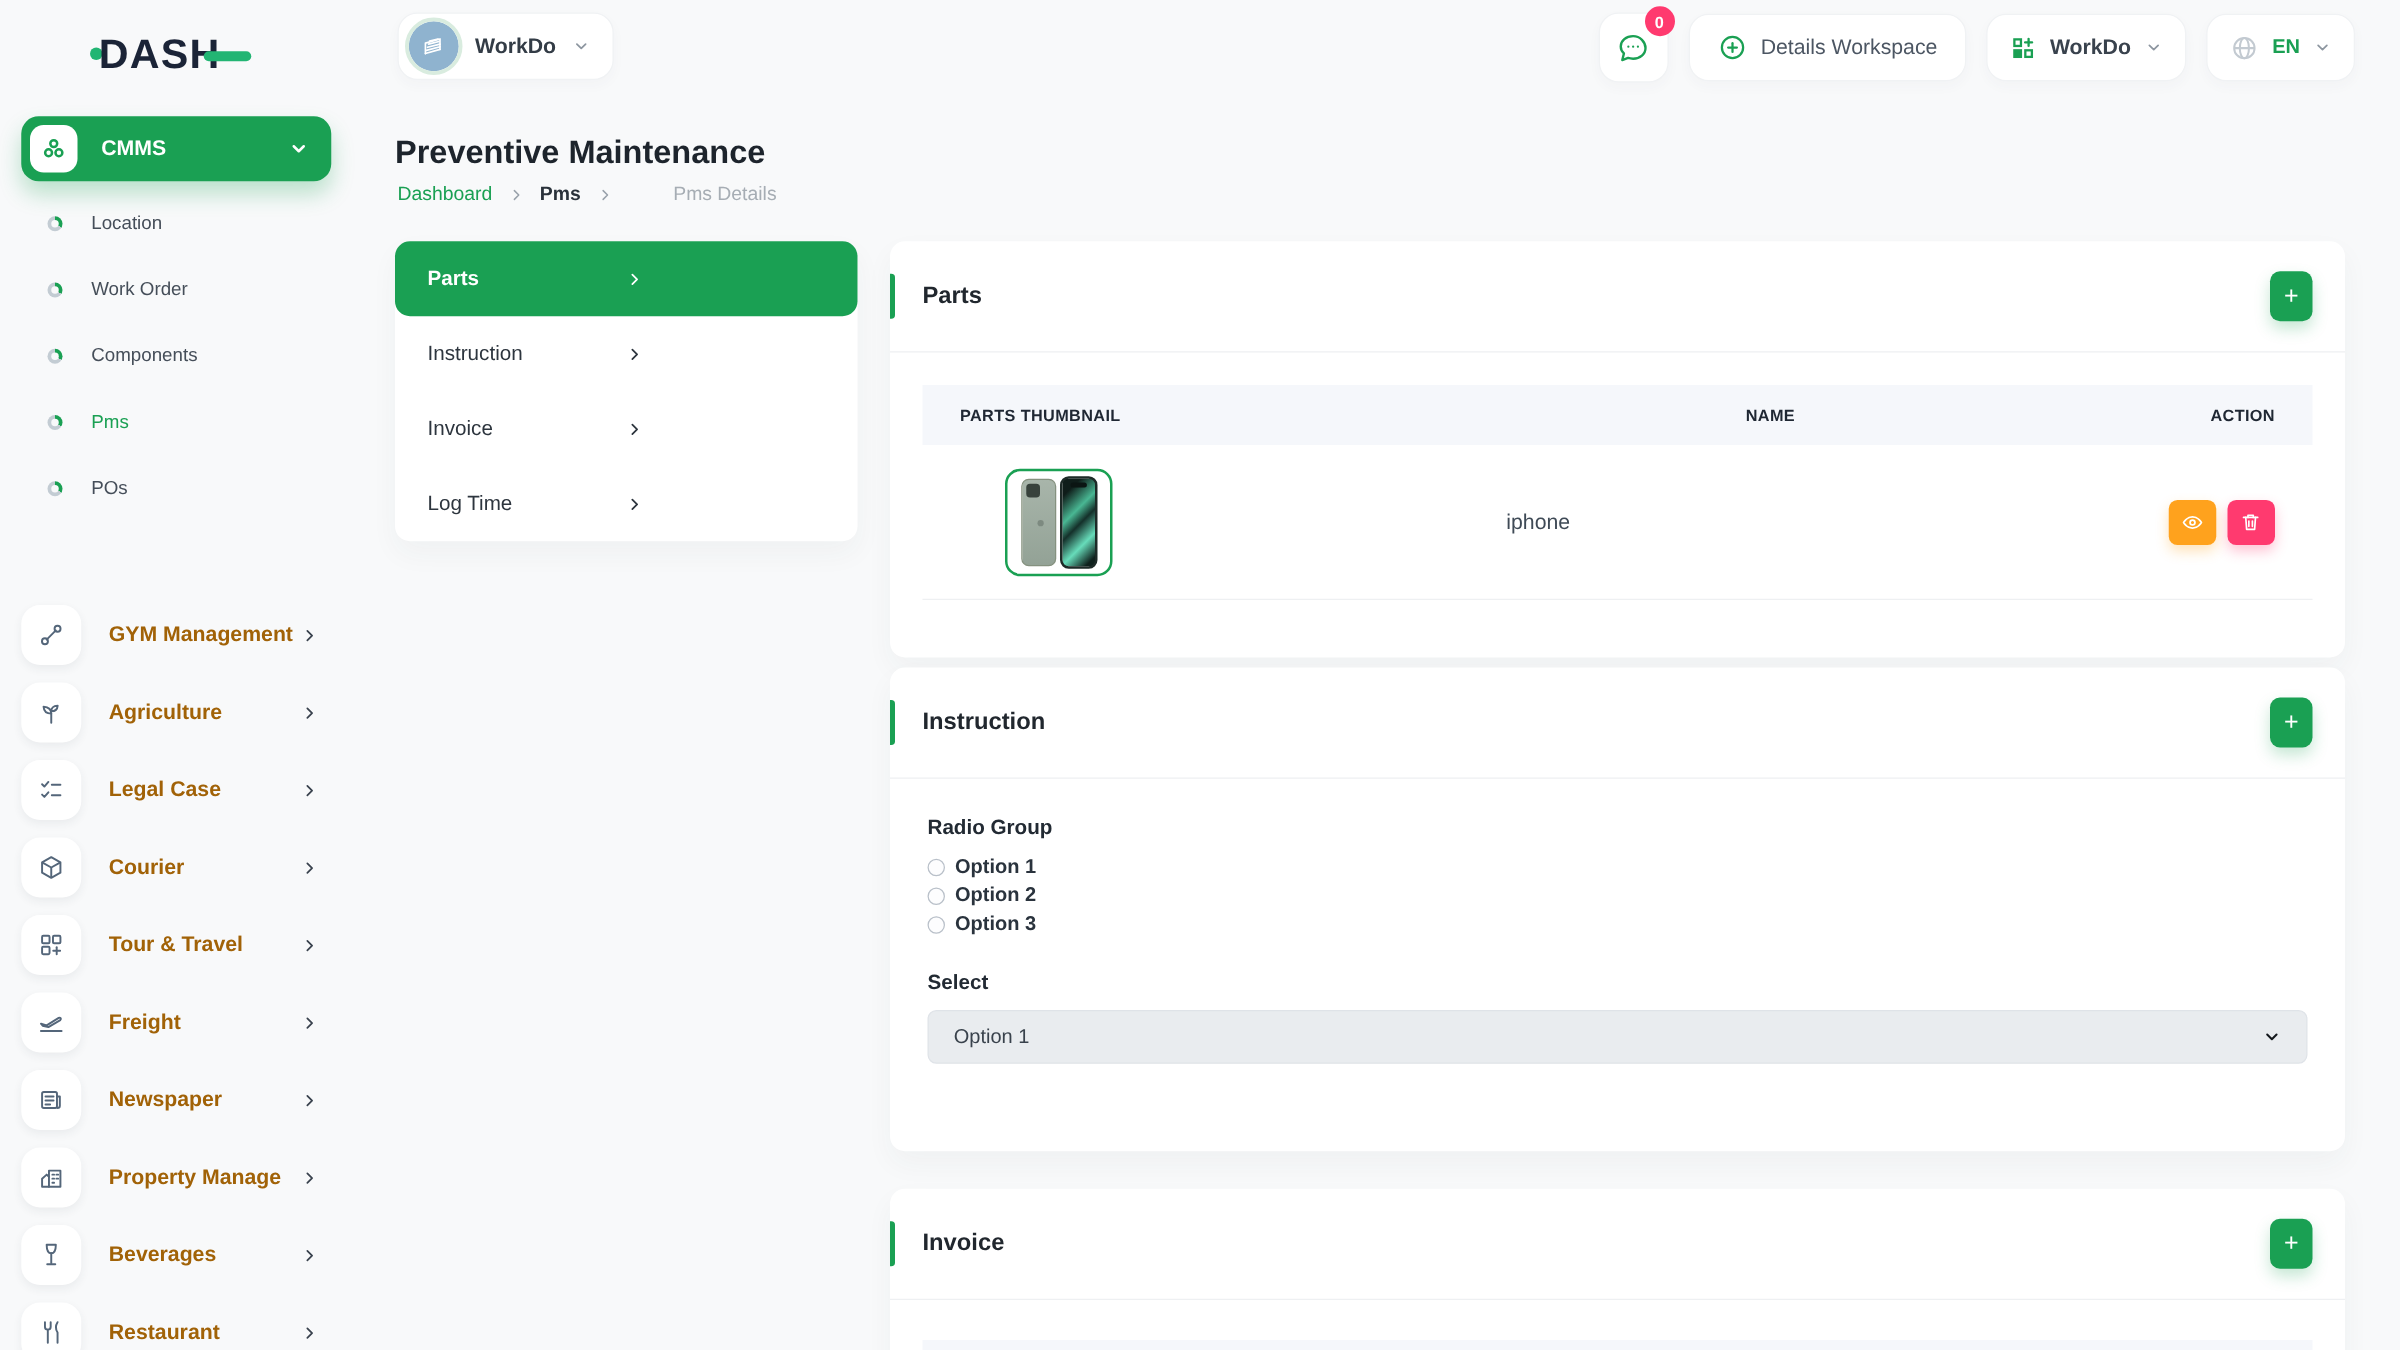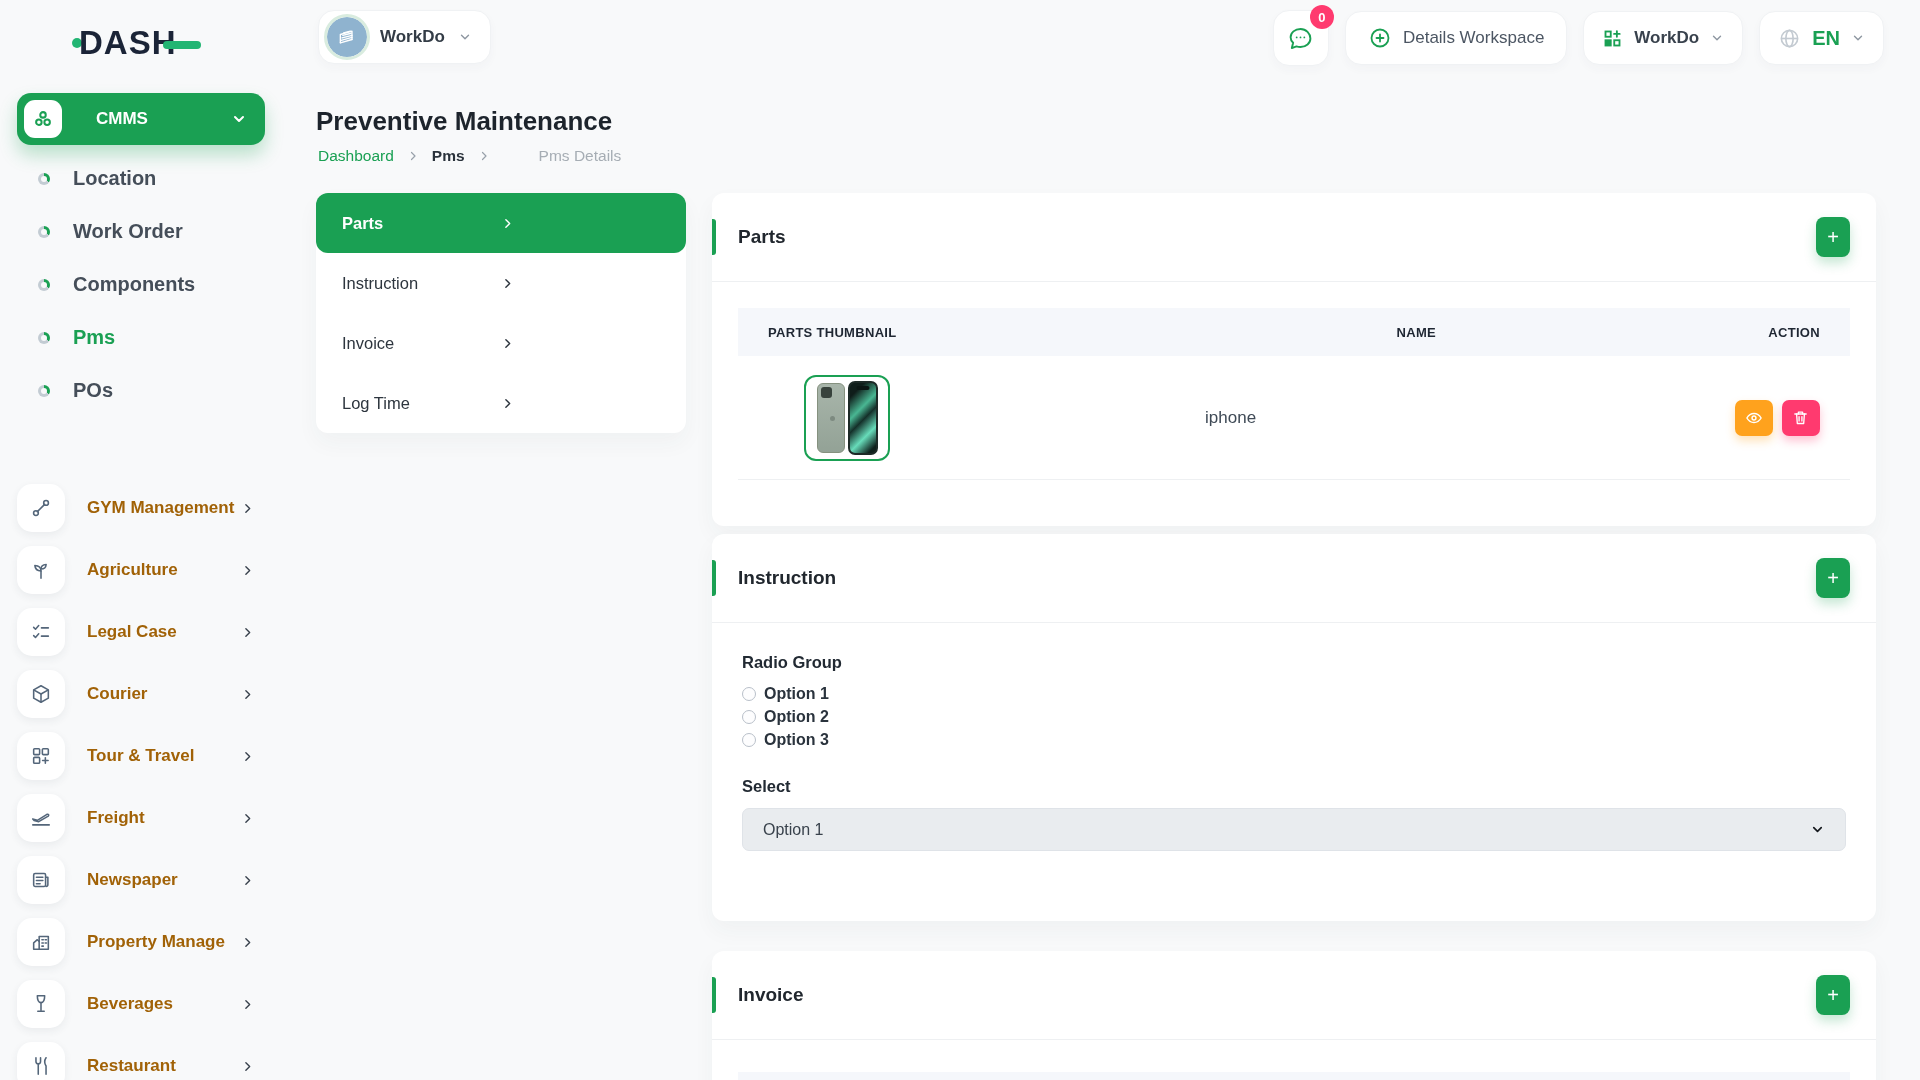--- a/index.html
+++ b/index.html
@@ -24,46 +24,46 @@
   .chev { color:#8d96a0; }
   .topbar-right { position:absolute; right:36px; top:10px; display:flex; gap:16px; align-items:center; }
   .notif { width:56px; height:56px; justify-content:center; position:relative; }
   .notif-badge {
     position:absolute; top:-6px; right:-6px; min-width:24px; height:24px; padding:0 7px;
     background:#ff3a6f; color:#fff; border-radius:12px; font-size:13px; font-weight:700;
     display:flex; align-items:center; justify-content:center;
   }
   .cw-pill { padding:0 22px; gap:11px; font-size:17px; font-weight:500; color:#4c5663; }
   .app-pill { padding:0 18px; gap:11px; font-size:17px; font-weight:600; color:#39424d; }
-  .lang-pill { padding:0 18px; gap:11px; font-size:20px; font-weight:700; }
+  .lang-pill { padding:0 18px; gap:11px; font-size:16px; font-weight:700; }
   .lang-label { color:#1aa053; }
 
   
   .sidebar { position:absolute; left:0; top:0; width:296px; height:1080px; }
   .logo { position:absolute; left:72px; top:24px; display:flex; align-items:center; }
   .logo-text { font-size:33px; font-weight:800; letter-spacing:1px; color:#1b2437; }
   .logo-dot { width:10px; height:10px; border-radius:50%; background:#22b573; margin-right:-3px; }
   .logo-bar { width:38px; height:8px; border-radius:4px; background:#22b573; margin-left:-14px; margin-top:4px; }
   .cmms-btn {
     position:absolute; left:17px; top:93px; width:248px; height:52px;
     background:#1aa053; border-radius:14px; display:flex; align-items:center;
     padding:0 18px 0 7px; cursor:pointer;
     box-shadow:0 10px 18px rgba(26,160,83,.28);
   }
   .cmms-icon-box { width:38px; height:38px; background:#fff; border-radius:11px;
     display:flex; align-items:center; justify-content:center; color:#1aa053; }
-  .cmms-label { color:#fff; font-size:17px; font-weight:700; margin-left:34px; }
+  .cmms-label { color:#fff; font-size:17px; font-weight:700; margin-left:19px; }
   .cmms-chev { margin-left:auto; color:#fff; }
   .sub-list { position:absolute; left:0; top:152px; width:296px; }
   .sub-item { height:53px; display:flex; align-items:center; padding-left:38px; cursor:pointer; }
   .ring { width:12px; height:12px; border-radius:50%;
     background:conic-gradient(#1aa053 0 120deg,#c3ccd3 120deg 360deg);
     display:flex; align-items:center; justify-content:center; }
   .ring::after { content:""; width:6px; height:6px; border-radius:50%; background:#f8f9fa; }
-  .sub-label { margin-left:23px; font-size:20px; font-weight:700; color:#454e59; }
+  .sub-label { margin-left:23px; font-size:15px; font-weight:400; color:#454e59; }
   .sub-item.active .sub-label { color:#1aa053; }
   .mod-list { position:absolute; left:0; top:477px; width:296px; }
   .mod-item { height:62px; display:flex; align-items:center; padding-left:17px; cursor:pointer; }
   .mod-icon-box { width:48px; height:48px; background:#fff; border-radius:15px;
     display:flex; align-items:center; justify-content:center; color:#54667a;
     box-shadow:0 3px 8px rgba(45,58,70,.07); }
   .mod-label { margin-left:22px; font-size:17px; font-weight:600; color:#a16207; }
   .mod-chev { margin-left:auto; margin-right:42px; color:#39424d; }
 
   

